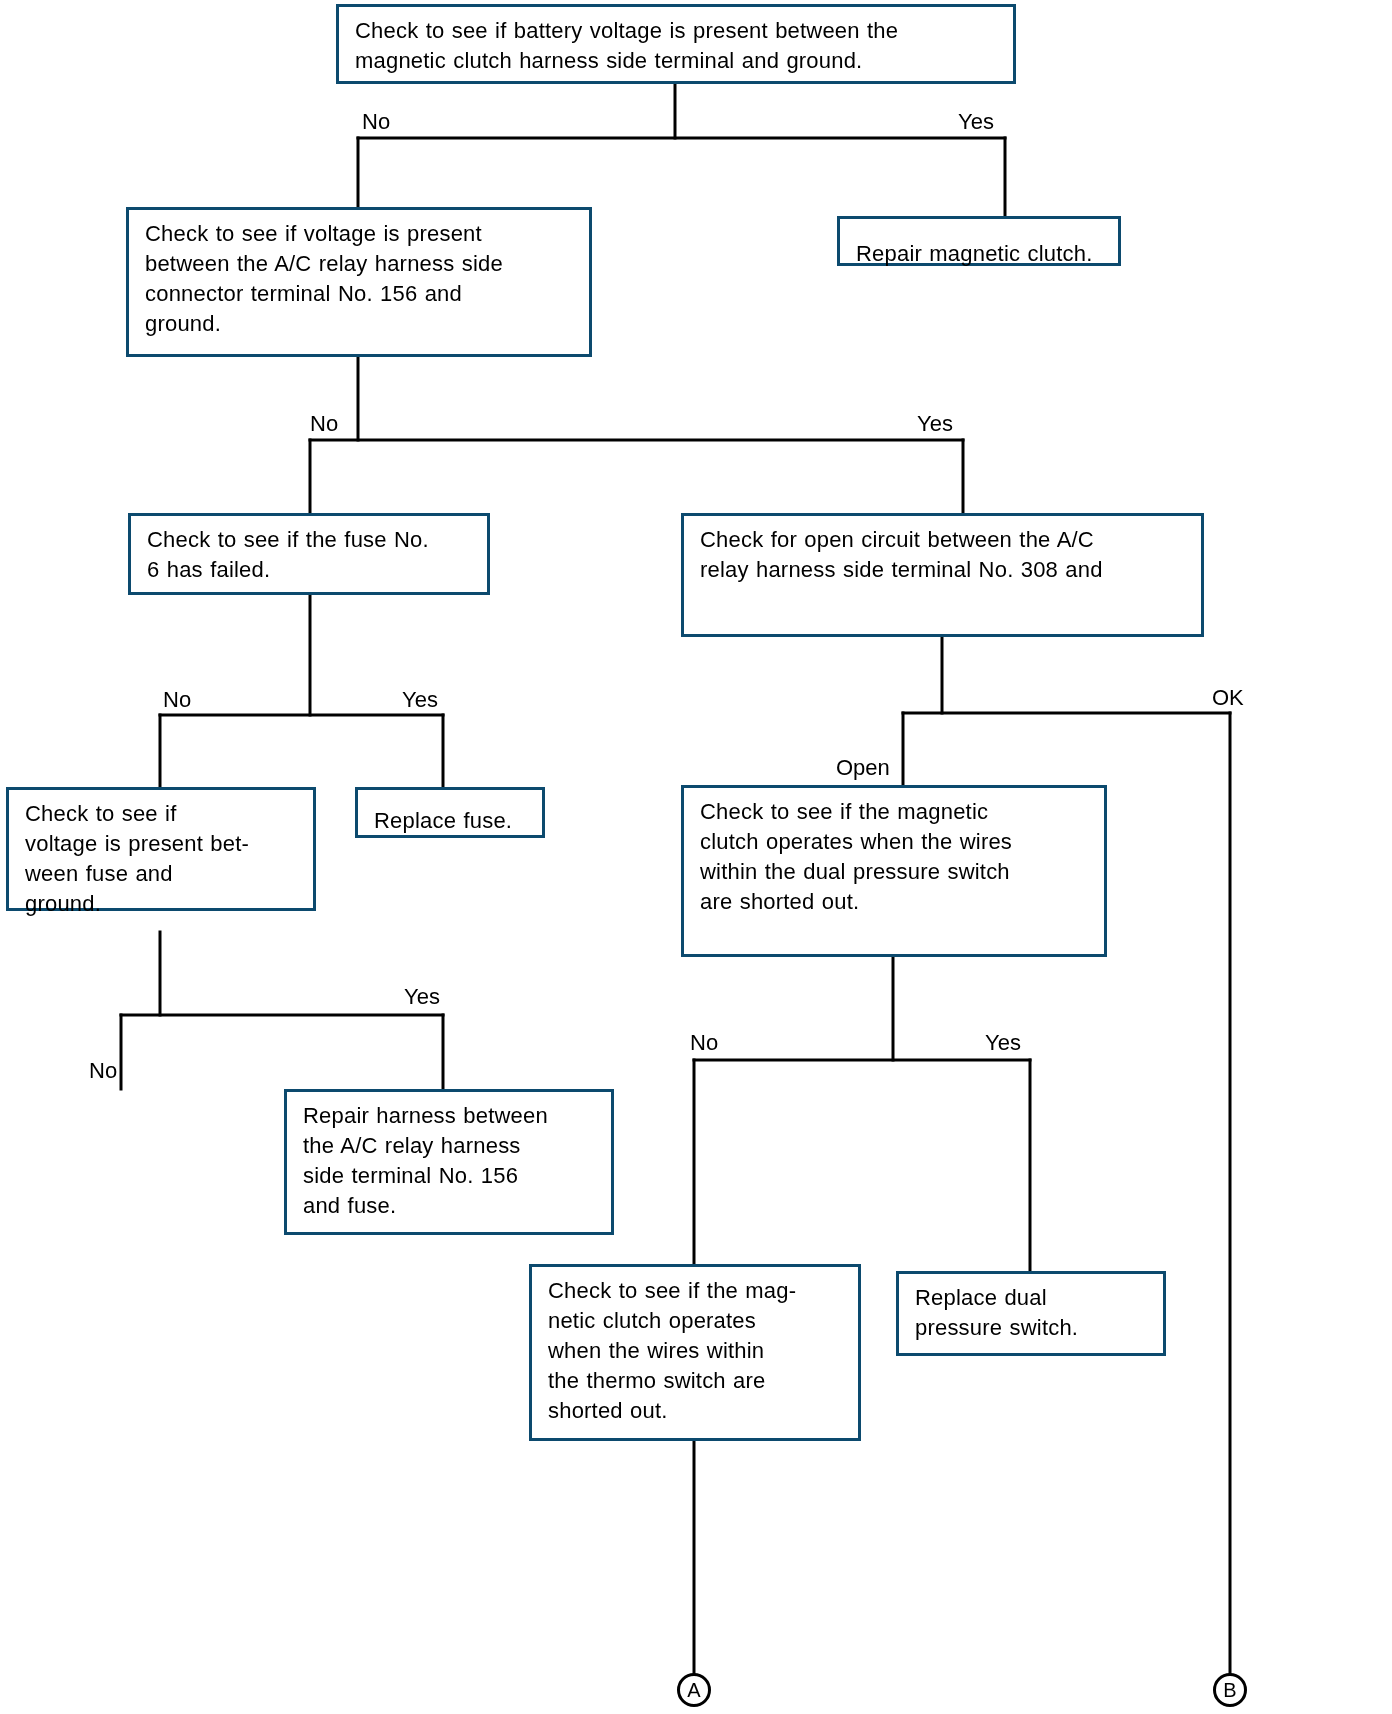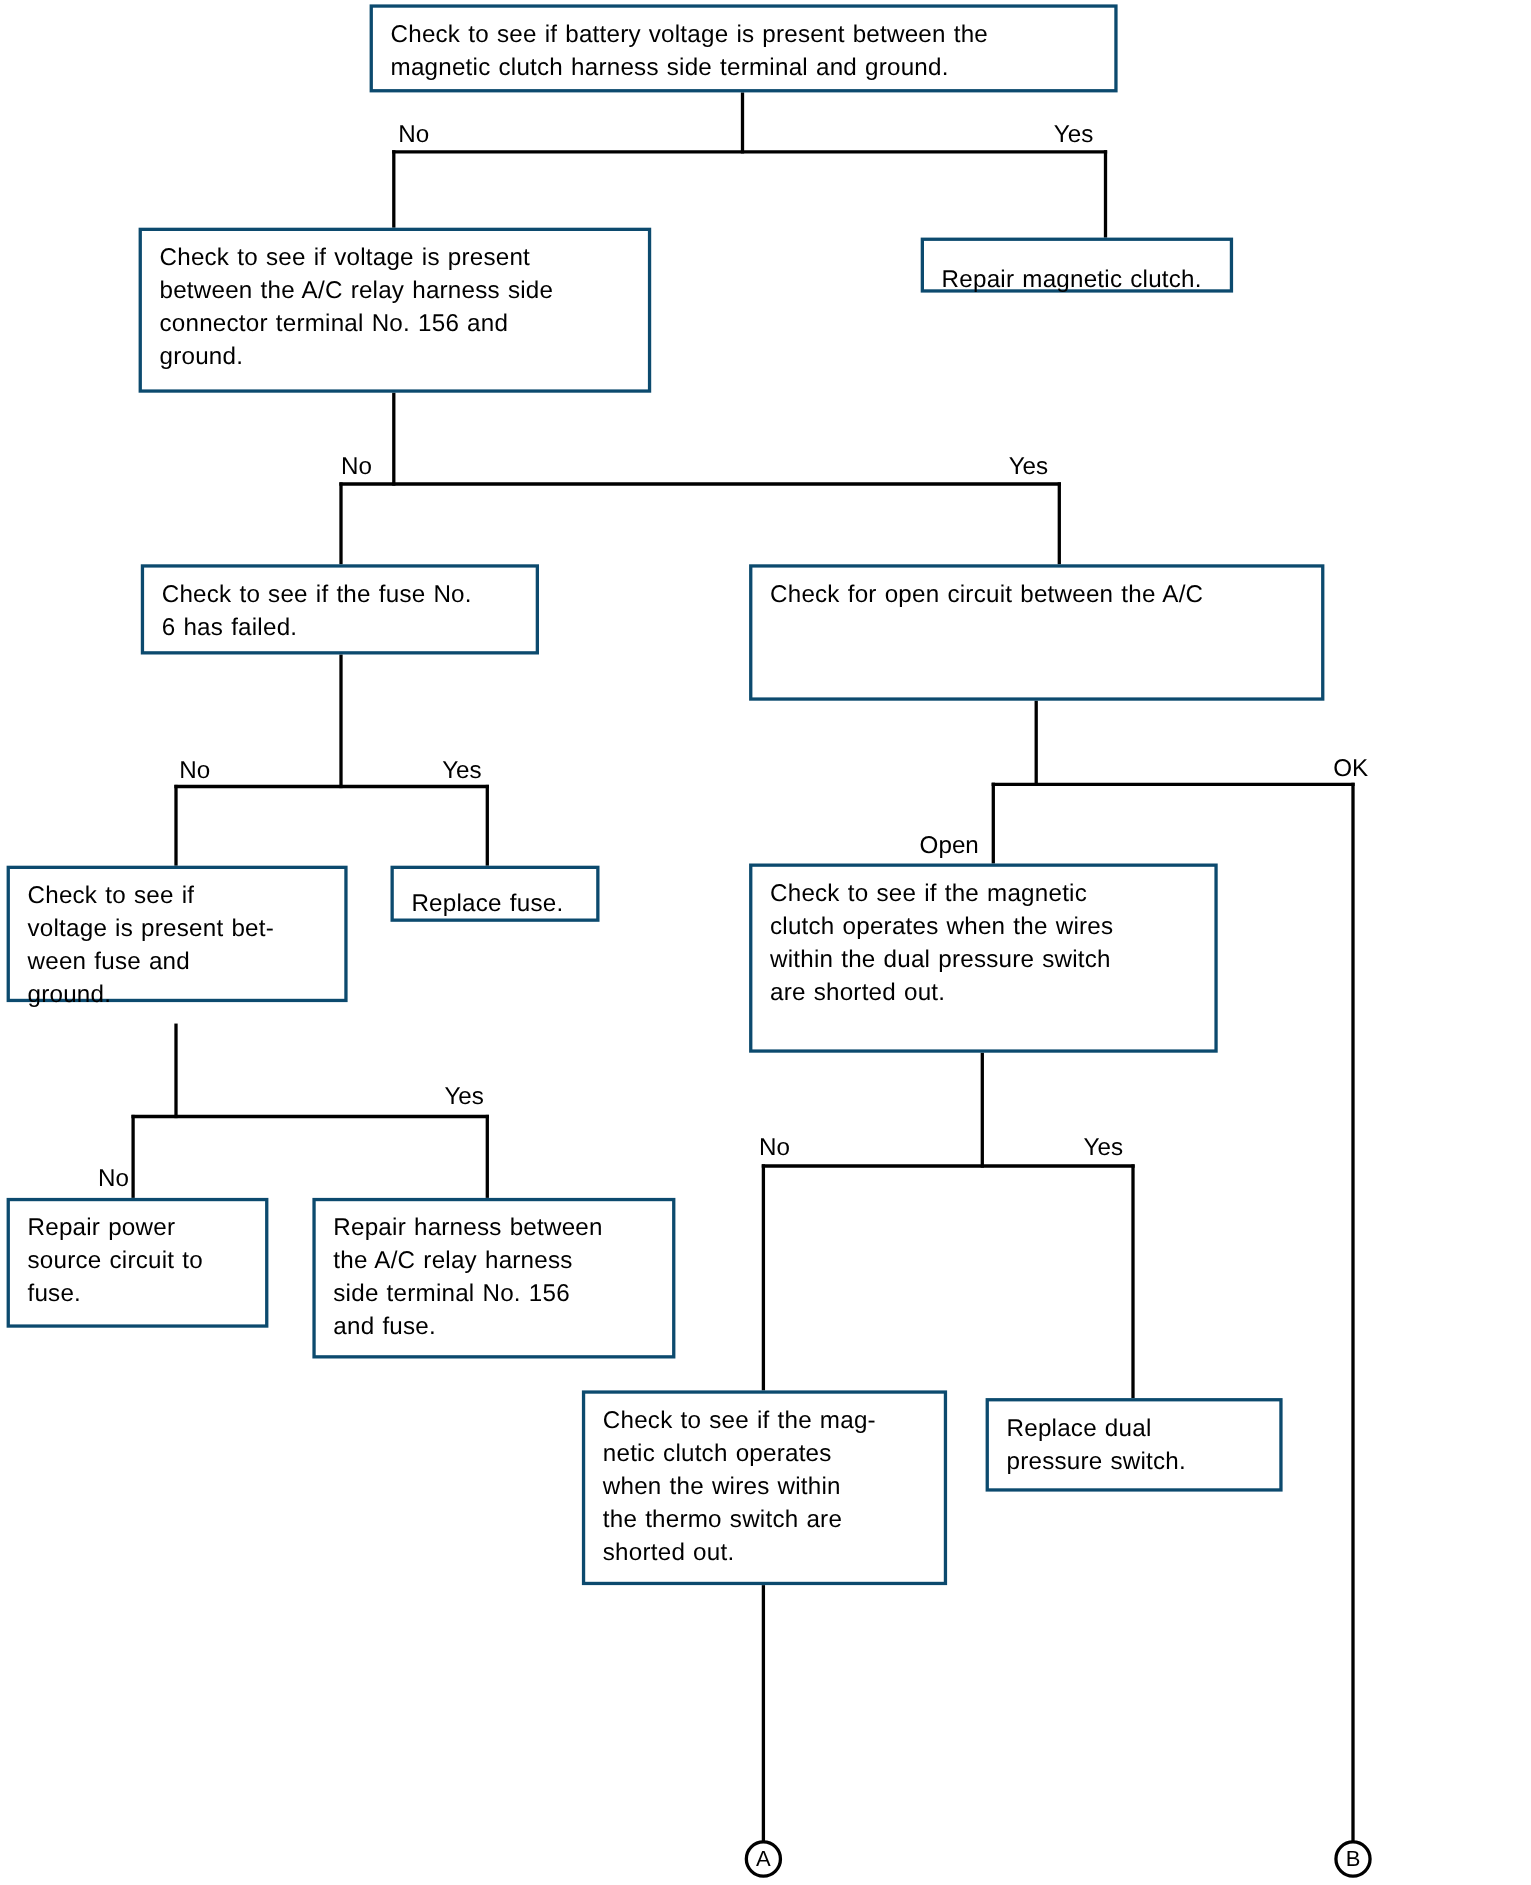--- a/index.html
+++ b/index.html
@@ -139,45 +139,41 @@
     <p>Repair magnetic clutch.</p>
   </div>
 
   <div class="node plain" style="left:128px; top:513px; width:362px; height:82px;">
     <p>Check to see if the fuse No.</p>
     <p> 6  has failed.</p>
   </div>
 
   <div class="node justify" style="left:681px; top:513px; width:523px; height:124px;">
     <p>Check for open circuit between the A/C</p>
+    <p>relay harness side terminal No. 308 and</p>
   </div>
 
   <div class="node justify" style="left:6px; top:787px; width:310px; height:124px;">
     <p>Check to see if</p>
     <p>voltage is present bet-</p>
     <p>ween fuse and</p>
     <p style="text-align:left;">ground.</p>
   </div>
 
   <div class="node plain" style="left:355px; top:787px; width:190px; height:51px; padding-top:16px;">
     <p>Replace fuse.</p>
   </div>
 
   <div class="node justify" style="left:681px; top:785px; width:426px; height:172px;">
     <p>Check to see if the magnetic</p>
     <p>clutch operates when the wires</p>
     <p>within the dual pressure switch</p>
     <p style="text-align:left;">are shorted out.</p>
   </div>
 
-  <div class="node justify" style="left:6px; top:1089px; width:238px; height:118px;">
-    <p>Repair power</p>
-    <p>source circuit to</p>
-    <p style="text-align:left;">fuse.</p>
-  </div>
 
   <div class="node justify" style="left:284px; top:1089px; width:330px; height:146px;">
     <p>Repair harness between</p>
     <p>the A/C relay harness</p>
     <p>side terminal No. 156</p>
     <p style="text-align:left;">and fuse.</p>
   </div>
 
   <div class="node justify" style="left:529px; top:1264px; width:332px; height:177px;">
     <p>Check to see if the mag-</p>

